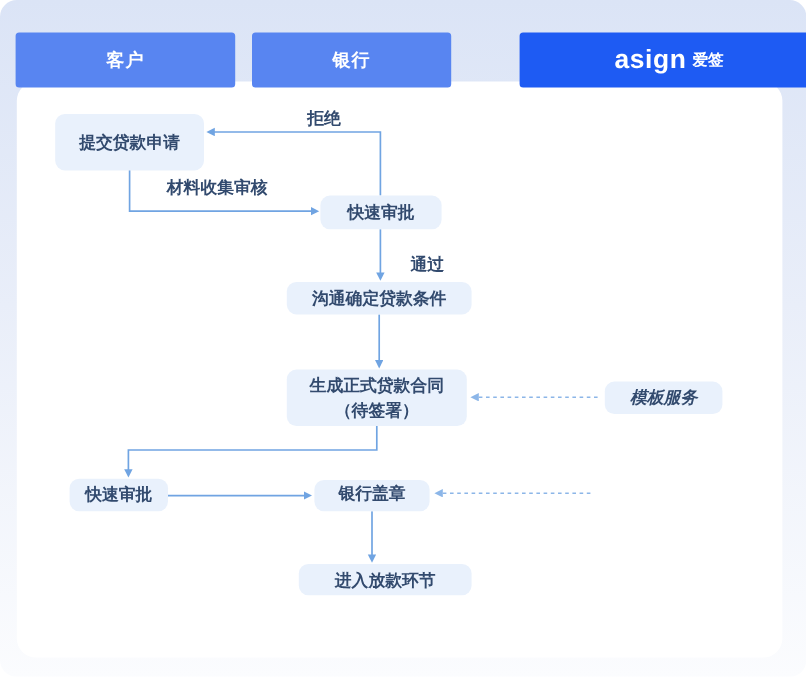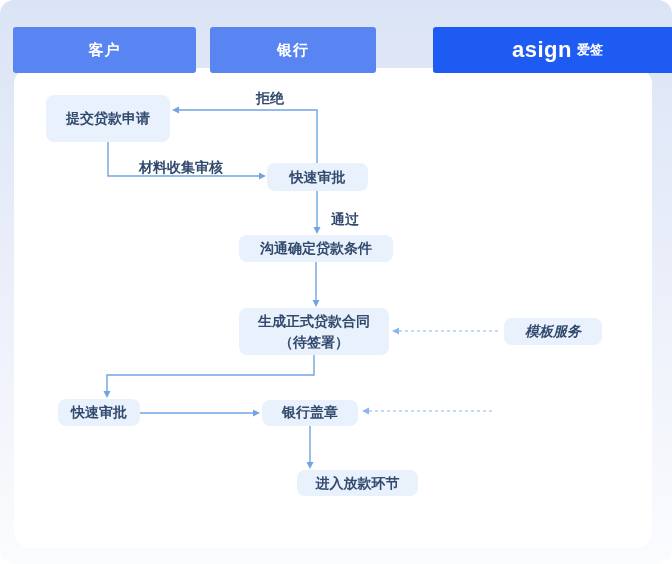--- a/index.html
+++ b/index.html
@@ -45,28 +45,28 @@
     text-align:center;white-space:pre-line;line-height:1.45;
   }
   .n-submit{left:46px;top:95px;width:124px;height:47px;}
   .n-approve{left:267px;top:163px;width:101px;height:28px;}
   .n-terms{left:239px;top:235px;width:154px;height:27px;}
   .n-contract{left:239px;top:308px;width:150px;height:47px;}
   .n-template{left:504px;top:318px;width:98px;height:27px;font-style:italic;}
   .n-sign{left:58px;top:399px;width:82px;height:27px;}
   .n-seal{left:262px;top:400px;width:96px;height:26px;font-family:Liberation Serif, serif;}
   .n-service{left:492px;top:389px;width:106px;height:44px;}
-  .n-disburse{left:249px;top:470px;width:121px;height:26px;margin-left:48px;}
+  .n-disburse{left:249px;top:470px;width:144px;height:26px;}
   .lbl{
     position:absolute;z-index:3;color:var(--node-text);
     font-size:14px;font-weight:600;line-height:18px;
   }
   .lbl-reject{left:256px;top:89px;}
-  .lbl-review{left:139px;top:158px;}
-  .lbl-pass{left:331px;top:211px;font-family:Liberation Mono, monospace;}
+  .lbl-review{left:139px;top:147px;}
+  .lbl-pass{left:342px;top:211px;}
 </style>
 </head>
 <body>
 
 <div class="canvas">
 
   <div class="lane lane-customer">
     <span>客户</span>
   </div>
   <div class="lane lane-bank">

